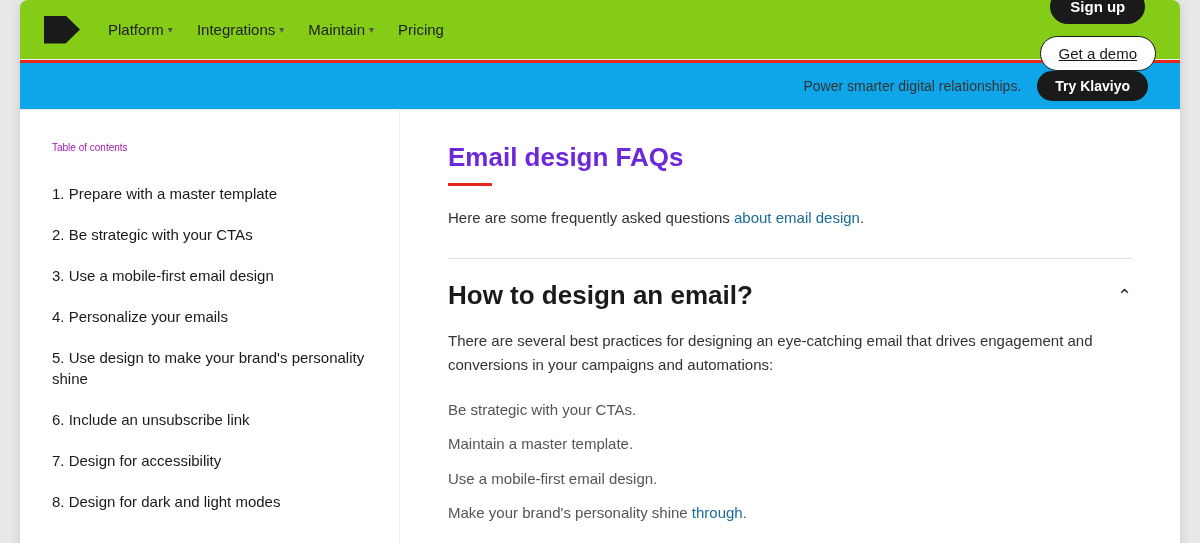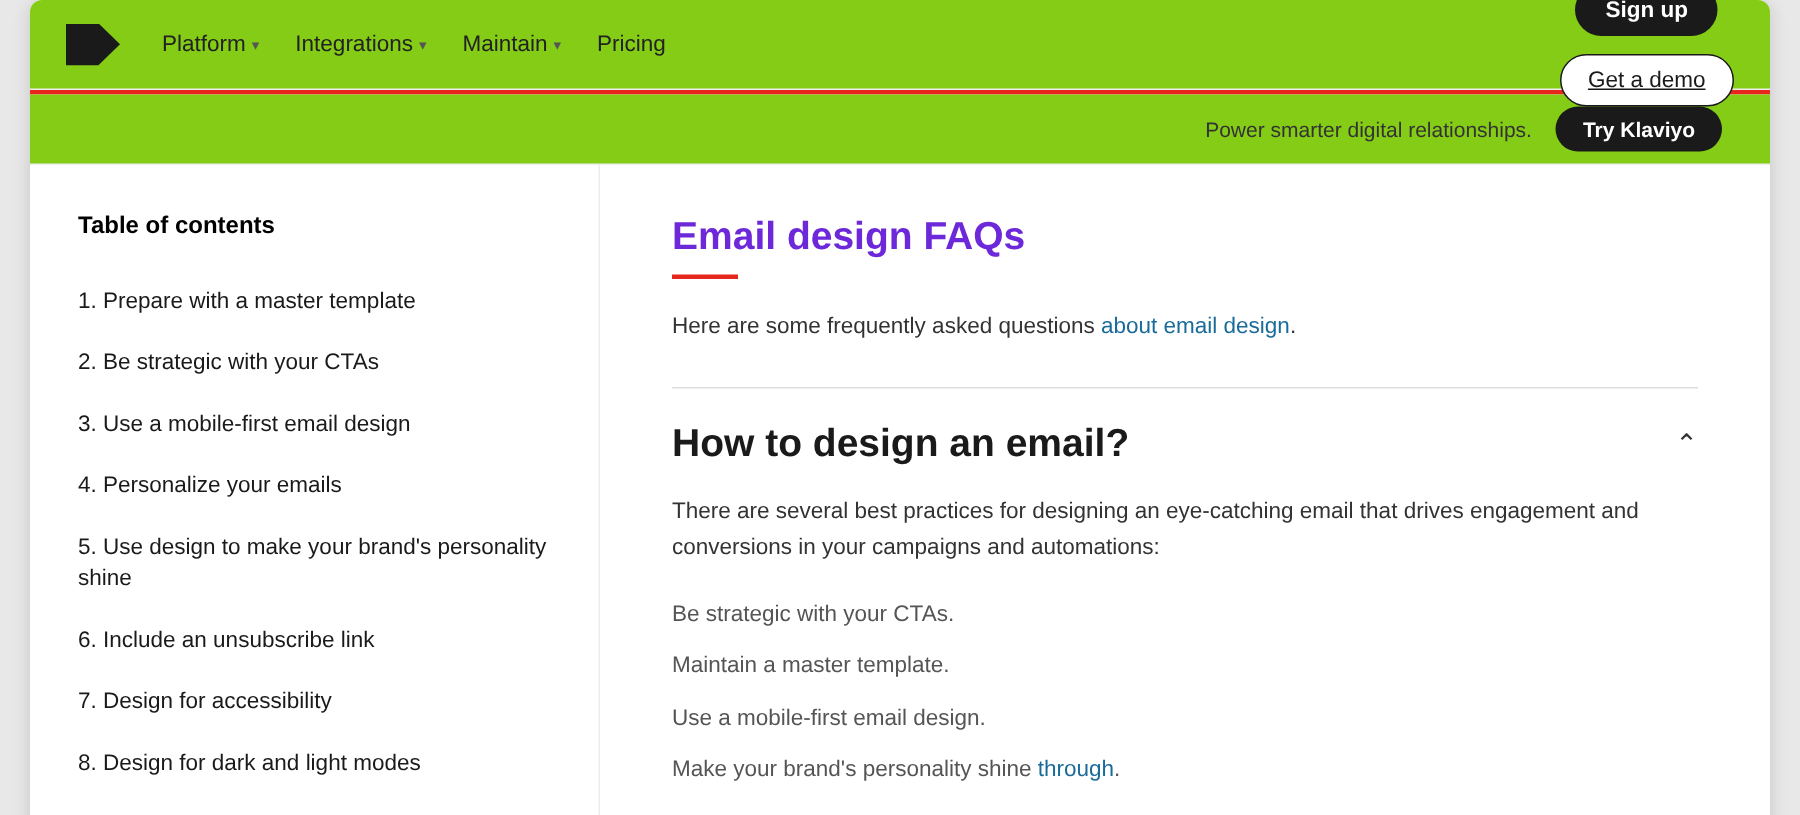--- a/index.html
+++ b/index.html
@@ -80,21 +80,21 @@
       border: 1.5px solid #1a1a1a;
       border-radius: 24px;
       padding: 8px 18px;
       font-size: 15px;
       font-weight: 500;
       cursor: pointer;
       text-decoration: underline;
     }
     
     .promo-bar {
-      background: #84cc16;
+      background: #0ea5e9;
       border-bottom: 1px solid #eee;
       display: flex;
       align-items: center;
       justify-content: flex-end;
       padding: 8px 32px;
       gap: 16px;
     }
     .promo-text {
       font-size: 14px;
       color: #333;
@@ -122,23 +122,23 @@
       min-height: 440px;
     }
     
     .sidebar {
       width: 380px;
       min-width: 340px;
       padding: 32px 32px 24px 32px;
       border-right: 1px solid #eee;
     }
     .toc-title {
-      font-size: 16px;
-      font-weight: 700;
-      color: #000000;
+      font-size: 10px;
+      font-weight: 400;
+      color: #a21caf;
       margin-bottom: 20px;
     }
     .toc-list {
       list-style: none;
       display: flex;
       flex-direction: column;
       gap: 0;
     }
     .toc-item {
       padding: 10px 0;

